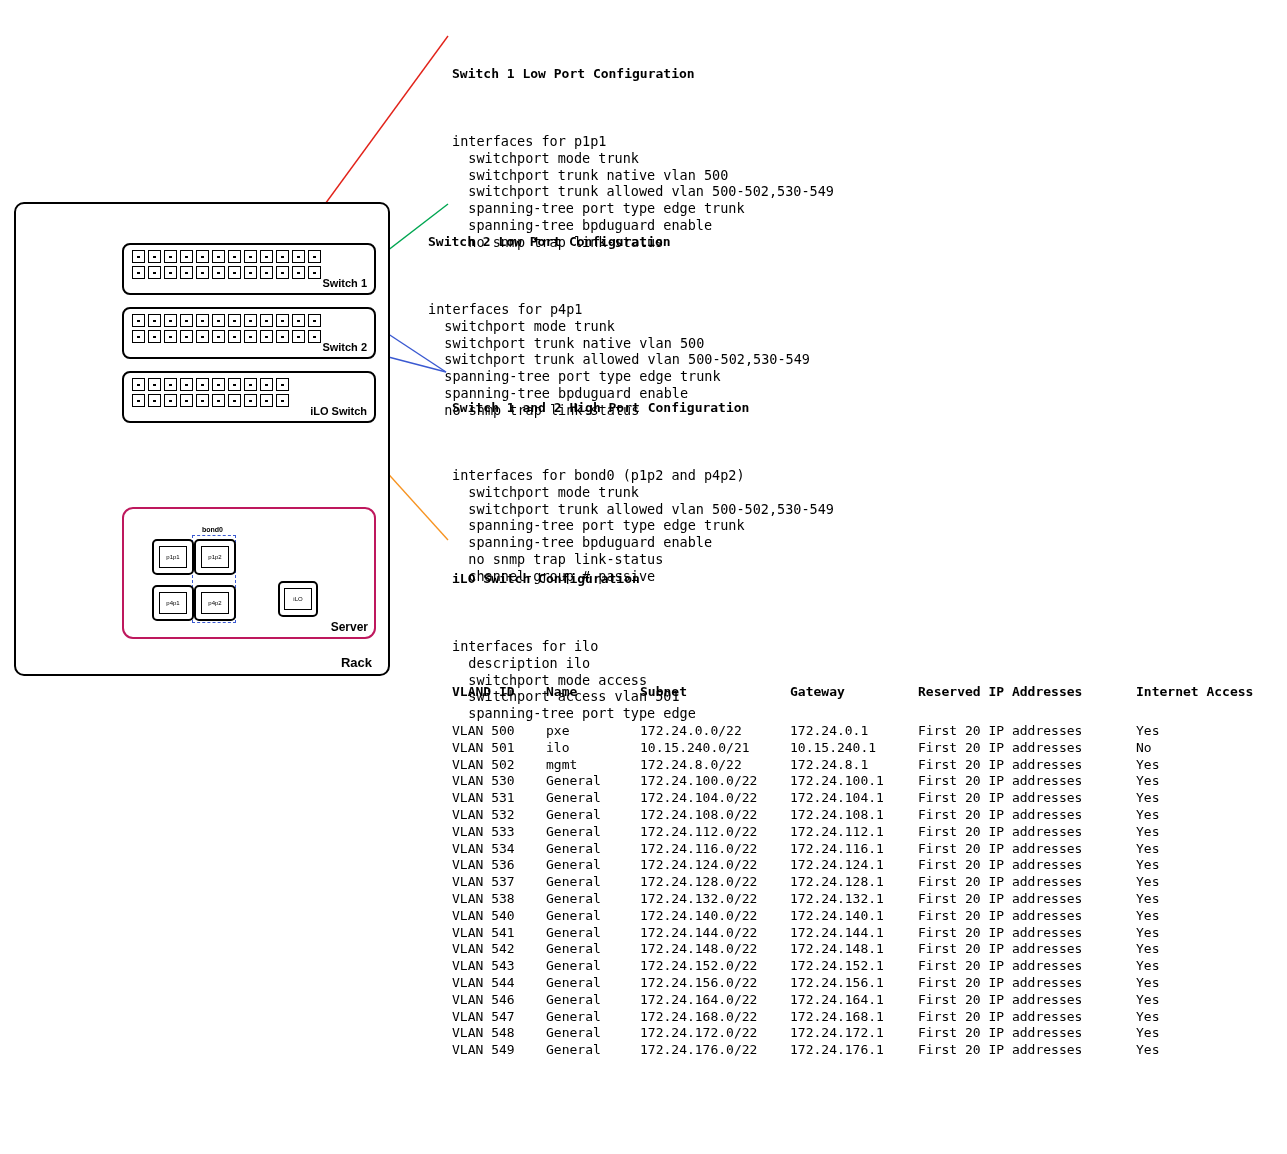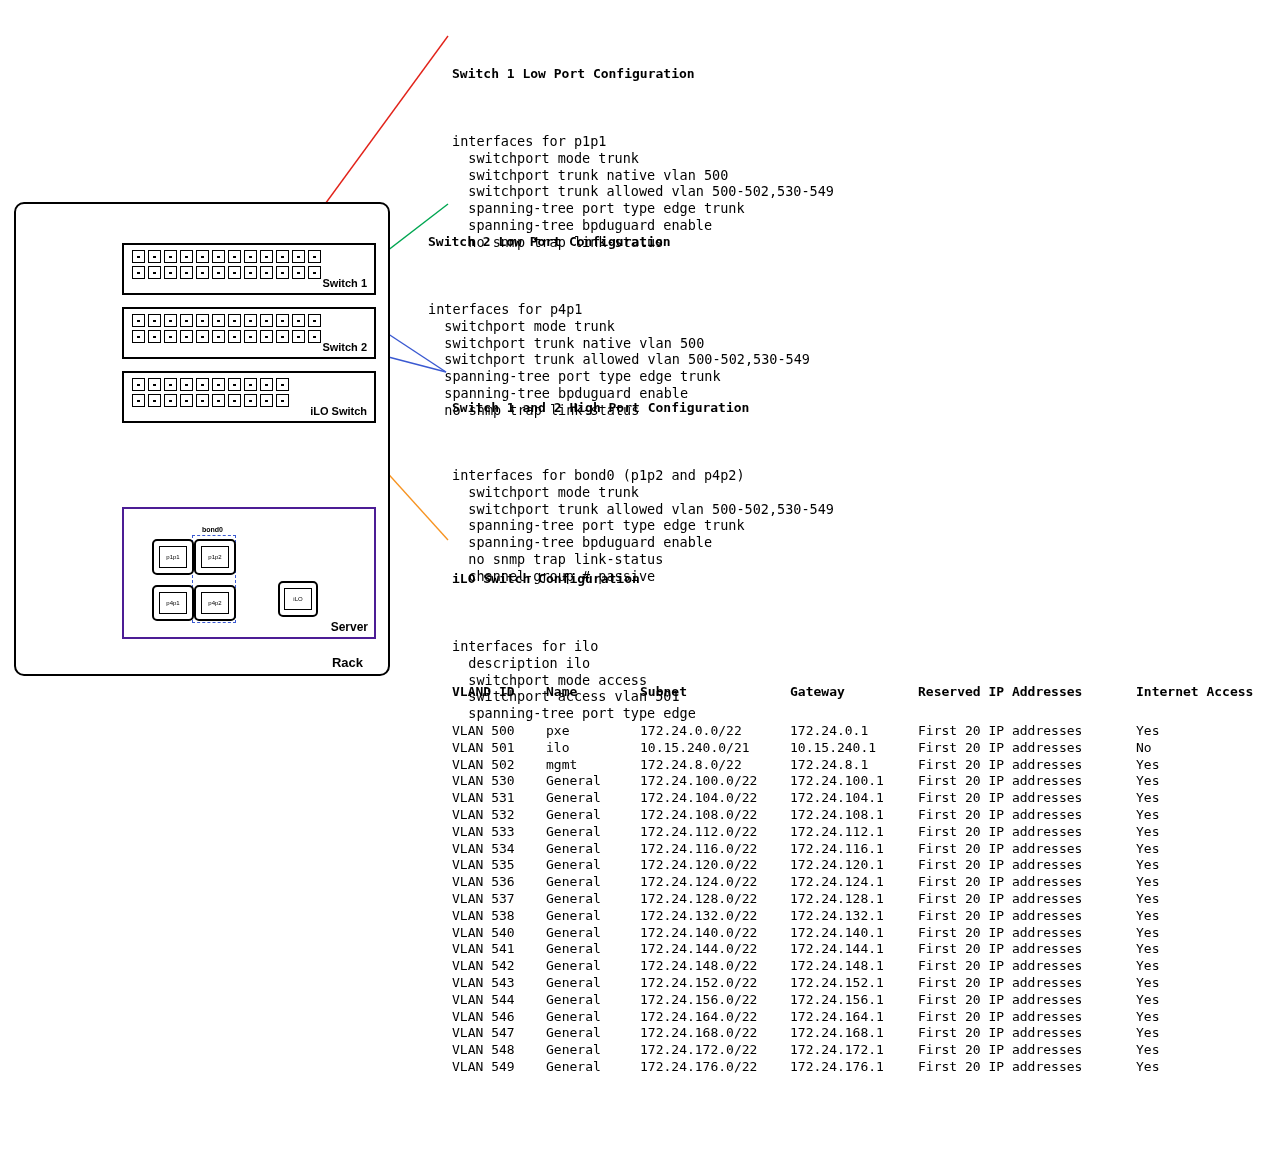--- a/index.html
+++ b/index.html
@@ -35,30 +35,30 @@
     left: 14px;
     top: 202px;
     width: 372px;
     height: 470px;
     border: 2px solid #000;
     border-radius: 10px;
     background: #fff;
   }
   .rack-label {
     position: absolute;
-    right: 25px;
+    right: 16px;
     bottom: 4px;
     font-family: "Liberation Sans", sans-serif;
     font-size: 13px;
     font-weight: bold;
   }
   .switch {
     position: absolute;
     border: 2px solid #000;
-    border-radius: 0;
+    border-radius: 8px;
     background: #fff;
   }
   .switch .ports {
     position: absolute;
     left: 8px;
     top: 5px;
     display: flex;
     flex-direction: column;
     gap: 3px;
   }
@@ -92,22 +92,22 @@
     font-weight: bold;
     background: #fff;
     padding: 0 1px;
   }
   .server {
     position: absolute;
     left: 106px;
     top: 303px;
     width: 250px;
     height: 128px;
-    border: 2px solid #4c1d95;
-    border-radius: 0;
+    border: 2px solid #be185d;
+    border-radius: 11px;
     background: #fff;
   }
   .server-name {
     position: absolute;
     right: 6px;
     bottom: 3px;
     font-family: "Liberation Sans", sans-serif;
     font-size: 12px;
     font-weight: bold;
   }
@@ -447,28 +447,20 @@
         </tr>
         <tr>
           <td class="c0">VLAN 534</td>
           <td class="c1">General</td>
           <td class="c2">172.24.116.0/22</td>
           <td class="c3">172.24.116.1</td>
           <td class="c4">First 20 IP addresses</td>
           <td class="c5">Yes</td>
         </tr>
         <tr>
-          <td class="c0">VLAN 535</td>
-          <td class="c1">General</td>
-          <td class="c2">172.24.120.0/22</td>
-          <td class="c3">172.24.120.1</td>
-          <td class="c4">First 20 IP addresses</td>
-          <td class="c5">Yes</td>
-        </tr>
-        <tr>
           <td class="c0">VLAN 536</td>
           <td class="c1">General</td>
           <td class="c2">172.24.124.0/22</td>
           <td class="c3">172.24.124.1</td>
           <td class="c4">First 20 IP addresses</td>
           <td class="c5">Yes</td>
         </tr>
         <tr>
           <td class="c0">VLAN 537</td>
           <td class="c1">General</td>

